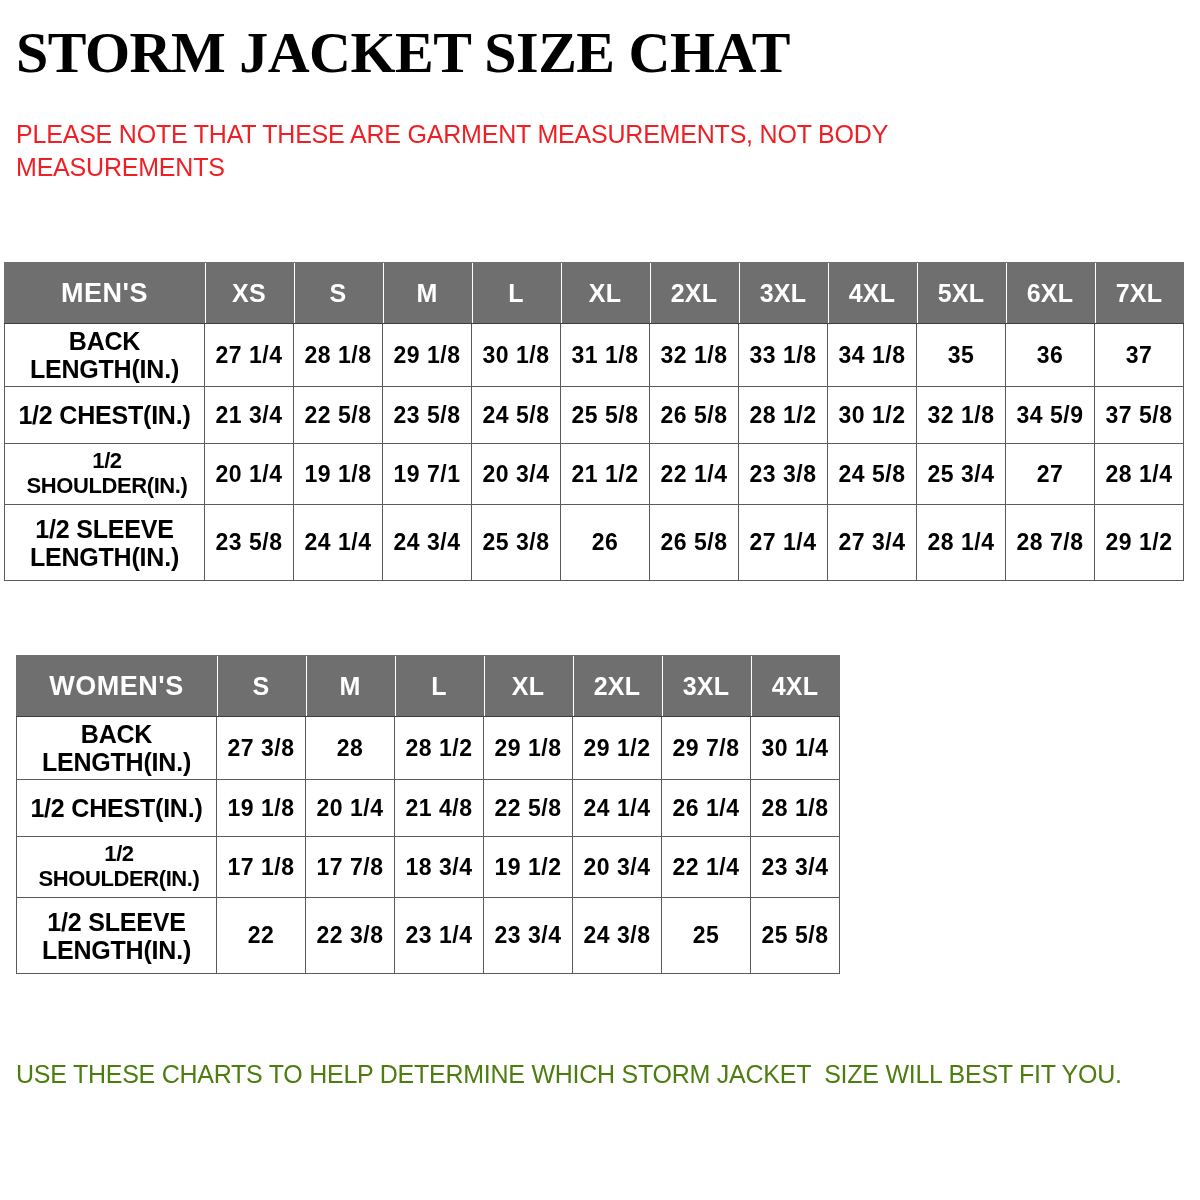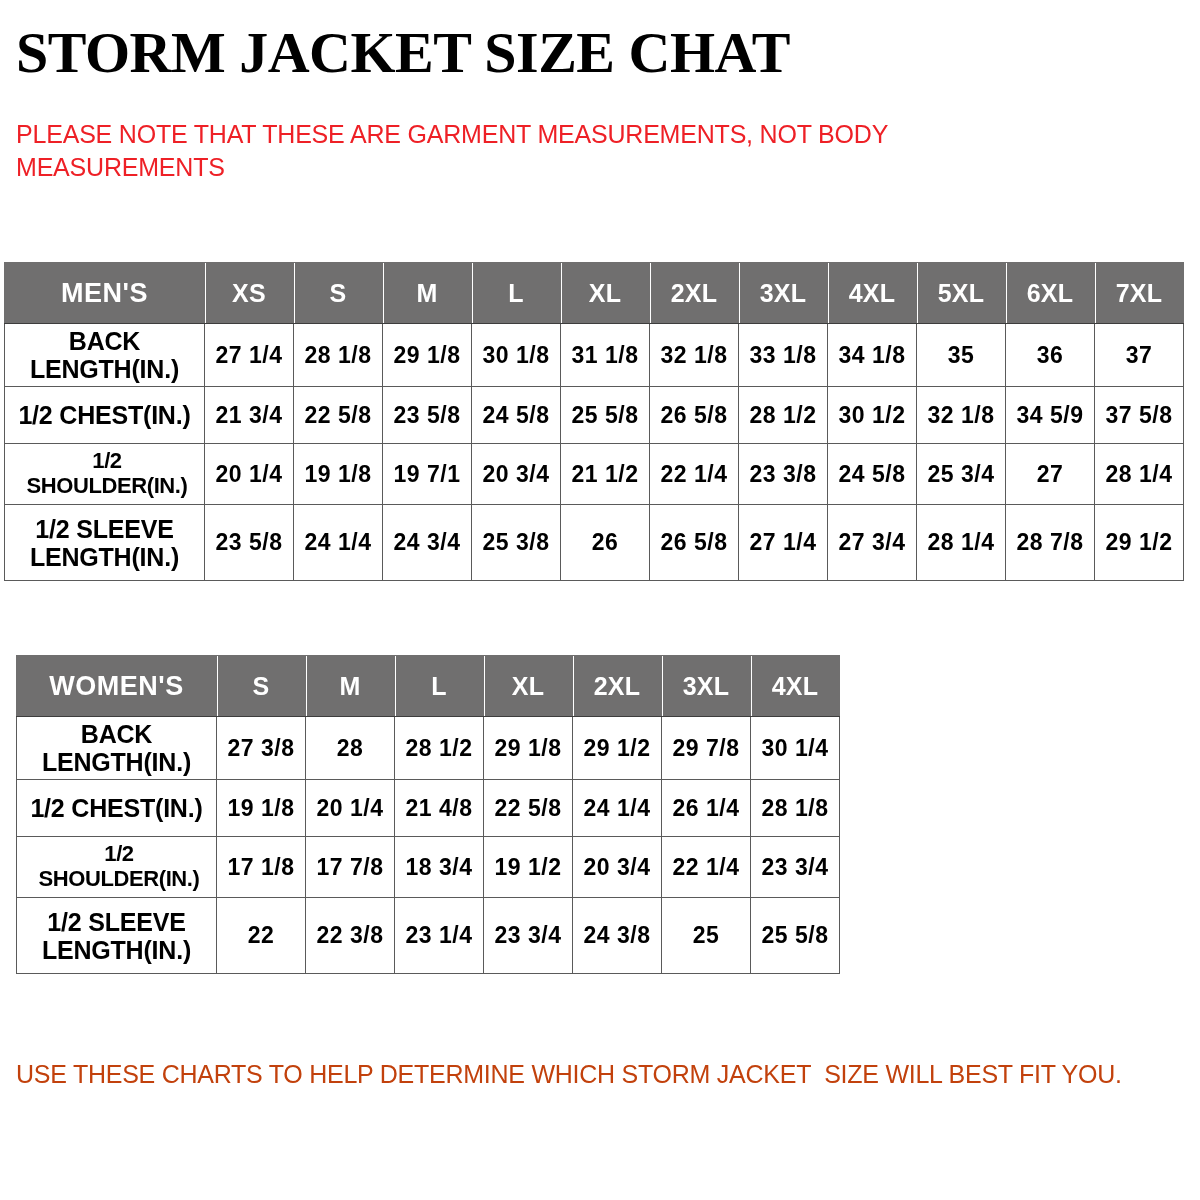--- a/index.html
+++ b/index.html
@@ -46,21 +46,21 @@
     line-height: 1.32;
     letter-spacing: -0.2px;
   }
   .note-bottom {
     position: absolute;
     left: 16px;
     top: 1058px;
     width: 1160px;
     font-size: 25px;
     font-weight: normal;
-    color: #c2410c;
+    color: #4d7c0f;
     line-height: 1.3;
     letter-spacing: -0.25px;
     white-space: pre;
   }
 
   
   .size-table {
     position: absolute;
     border-collapse: collapse;
     table-layout: fixed;

